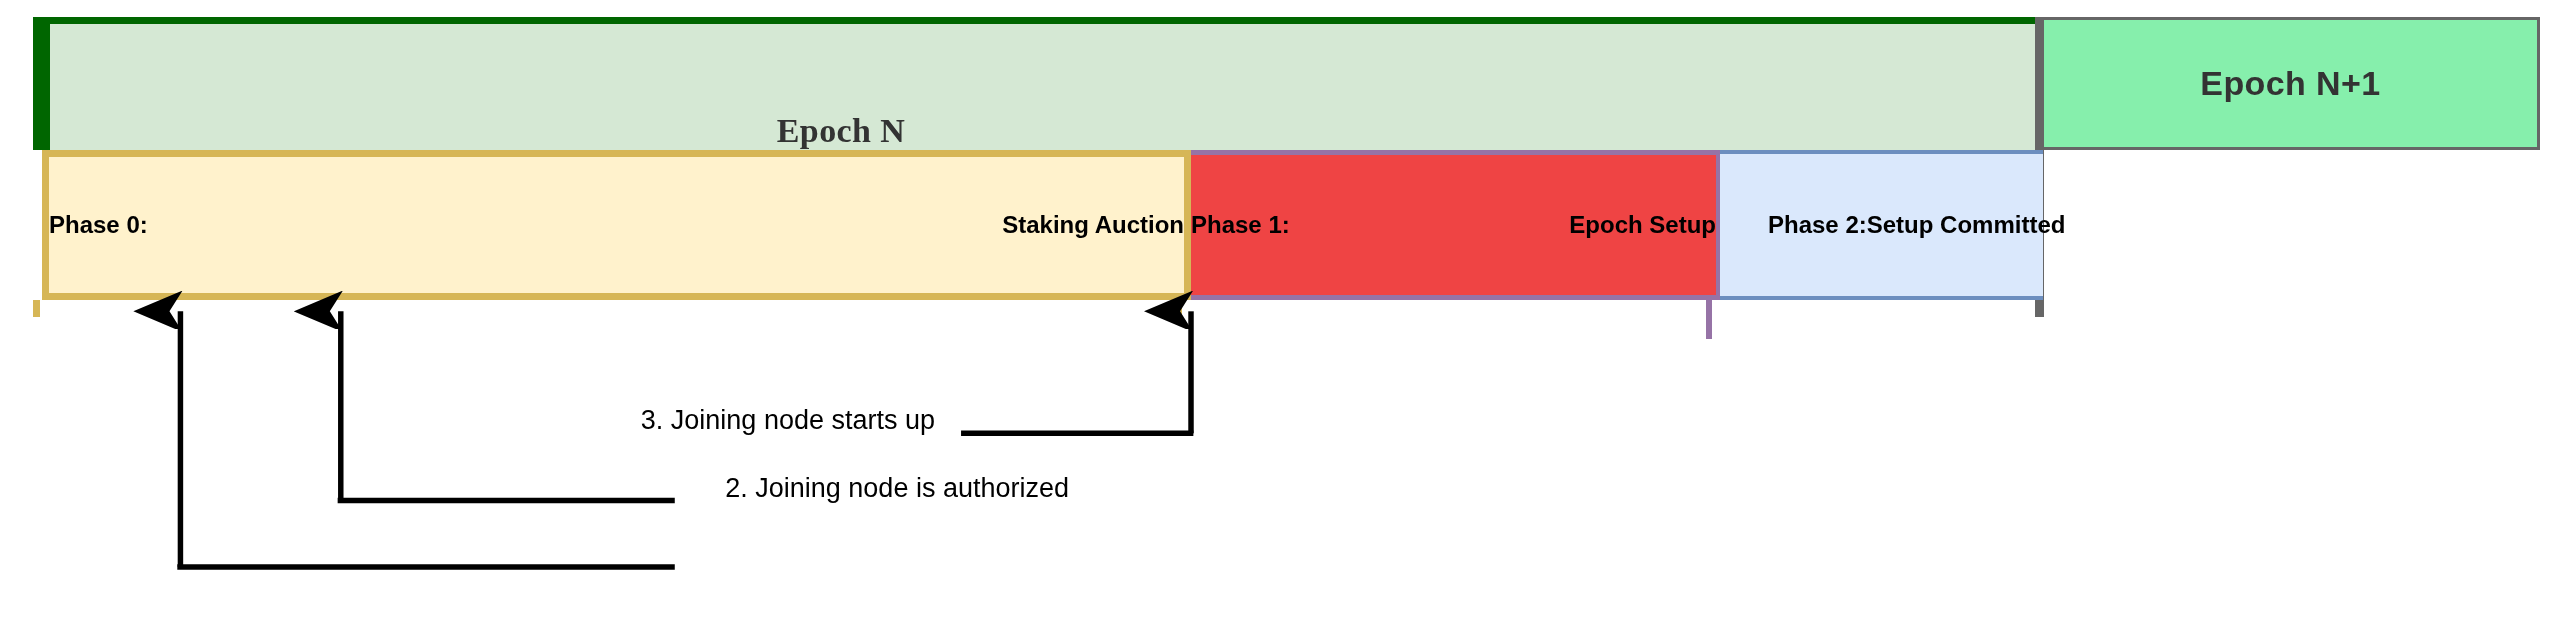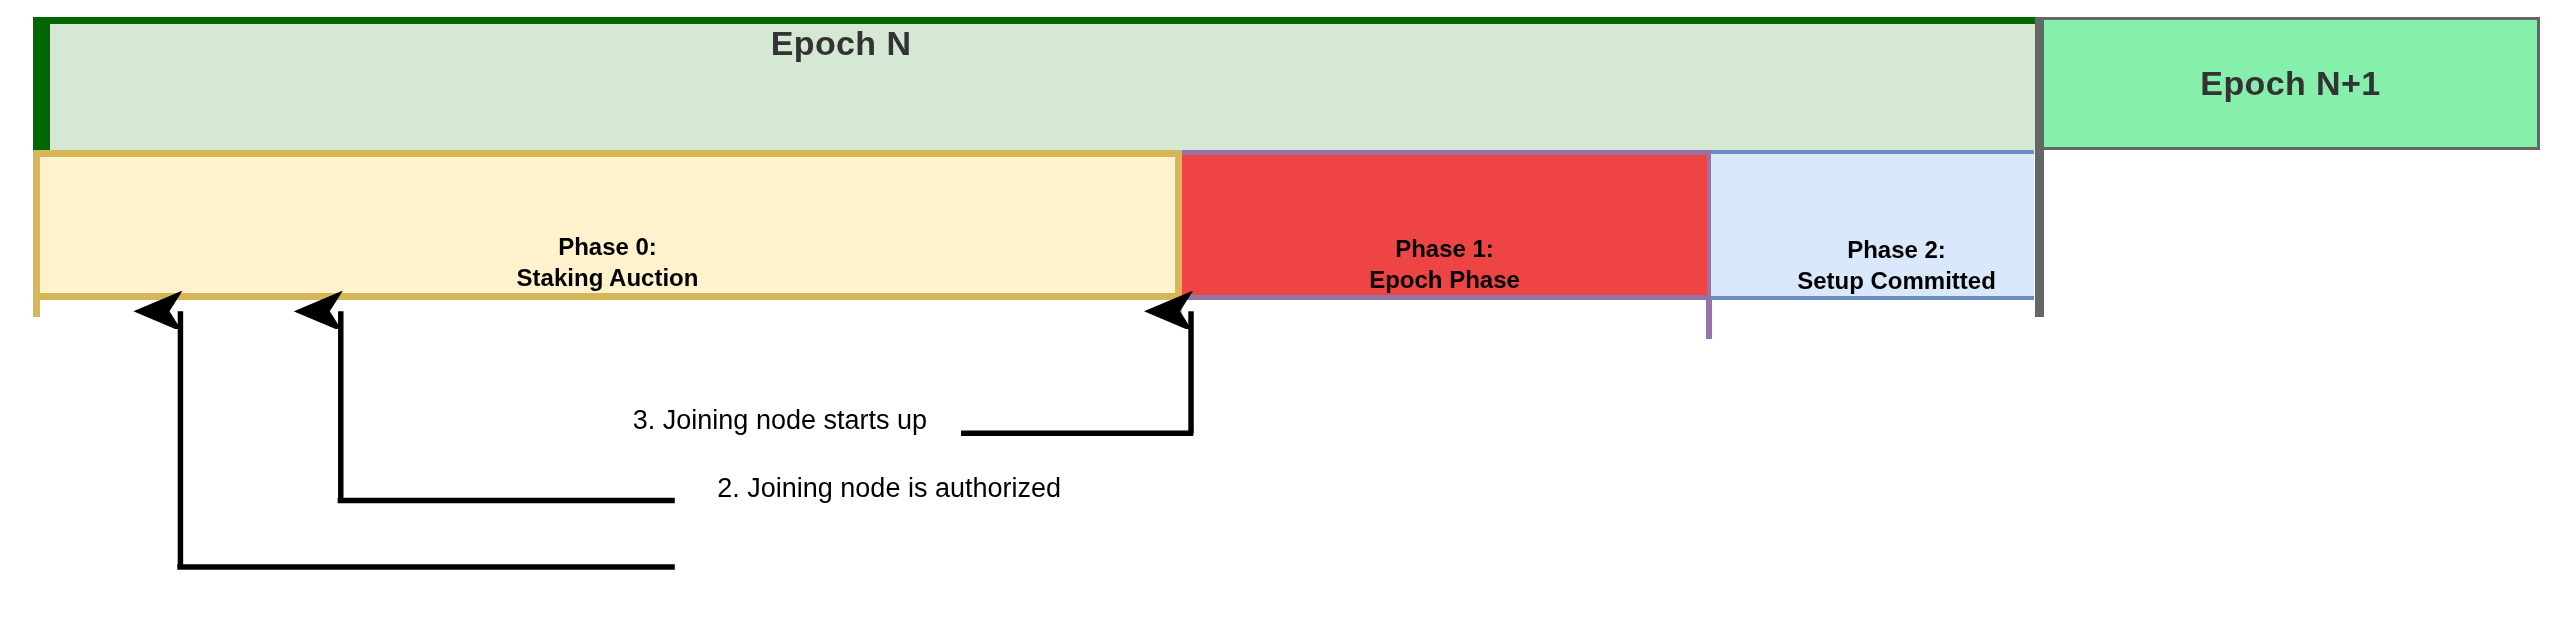--- a/index.html
+++ b/index.html
@@ -23,22 +23,23 @@
     position: absolute;
     left: 33px;
     top: 17px;
     width: 2003px;
     height: 133px;
     box-sizing: border-box;
     background: #d5e8d4;
     border-top: 7px solid #006600;
     border-left: 17px solid #006600;
     display: flex;
-    align-items: flex-start;
+    align-items: flex-end;
     justify-content: center;
+    font-family: Liberation Serif, serif;
   }
   .epoch-n-label {
     font-size: 34px;
     font-weight: bold;
     color: #333333;
     letter-spacing: 0.4px;
     position: relative;
     left: -202px;
   }
 
@@ -72,29 +73,30 @@
     letter-spacing: 0.4px;
   }
 
   
   .phase {
     position: absolute;
     top: 150px;
     height: 150px;
     box-sizing: border-box;
     display: flex;
-    flex-direction: column;
+    flex-direction: row;
     align-items: center;
-    justify-content: flex-end;
+    justify-content: space-between;
     font-size: 24px;
     font-weight: bold;
     color: #000000;
     line-height: 1.30;
     text-align: center;
     white-space: nowrap;
+    margin-left: 9px;
   }
 
   .phase0 {
     left: 33px;
     width: 1149px;
     background: #fff2cc;
     border: 7px solid #d6b656;
   }
   .phase0-tail {
     position: absolute;
@@ -151,22 +153,22 @@
   }
 
   
   .anno {
     position: absolute;
     font-size: 27px;
     color: #000000;
     white-space: nowrap;
     text-align: right;
   }
-  .anno-3 { left: 0px;  top: 405px; width: 927px; }
-  .anno-2 { left: 8px;  top: 473px; width: 1053px; }
+  .anno-3 { left: 8px;  top: 405px; width: 927px; }
+  .anno-2 { left: 16px;  top: 473px; width: 1053px; }
   .anno-1 { left: 0px;  top: 540px; width: 1053px; }
 </style>
 </head>
 <body>
 
 <div id="canvas">
 
   <div class="epoch-n">
     <span class="epoch-n-label">Epoch N</span>
   </div>
@@ -179,21 +181,21 @@
 
   <div class="phase phase0">
     <span>Phase 0:</span>
     <span>Staking Auction</span>
   </div>
   <div class="phase0-tail"></div>
   <div class="phase0-tail-right"></div>
 
   <div class="phase phase1">
     <span>Phase 1:</span>
-    <span>Epoch Phase</span>
+    <span>Epoch Setup</span>
   </div>
   <div class="phase1-tail"></div>
 
   <div class="phase phase2">
     <span>Phase 2:</span>
     <span>Setup Committed</span>
   </div>
 
   <svg id="overlay" viewBox="0 0 3292 808" width="2576" height="632">
     <defs>

